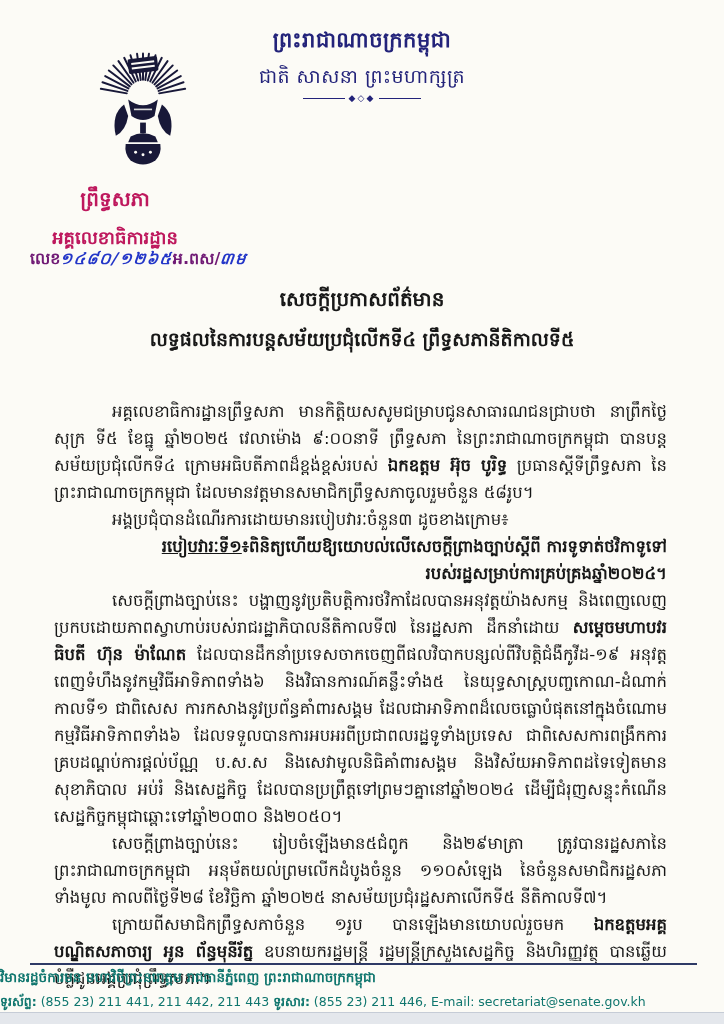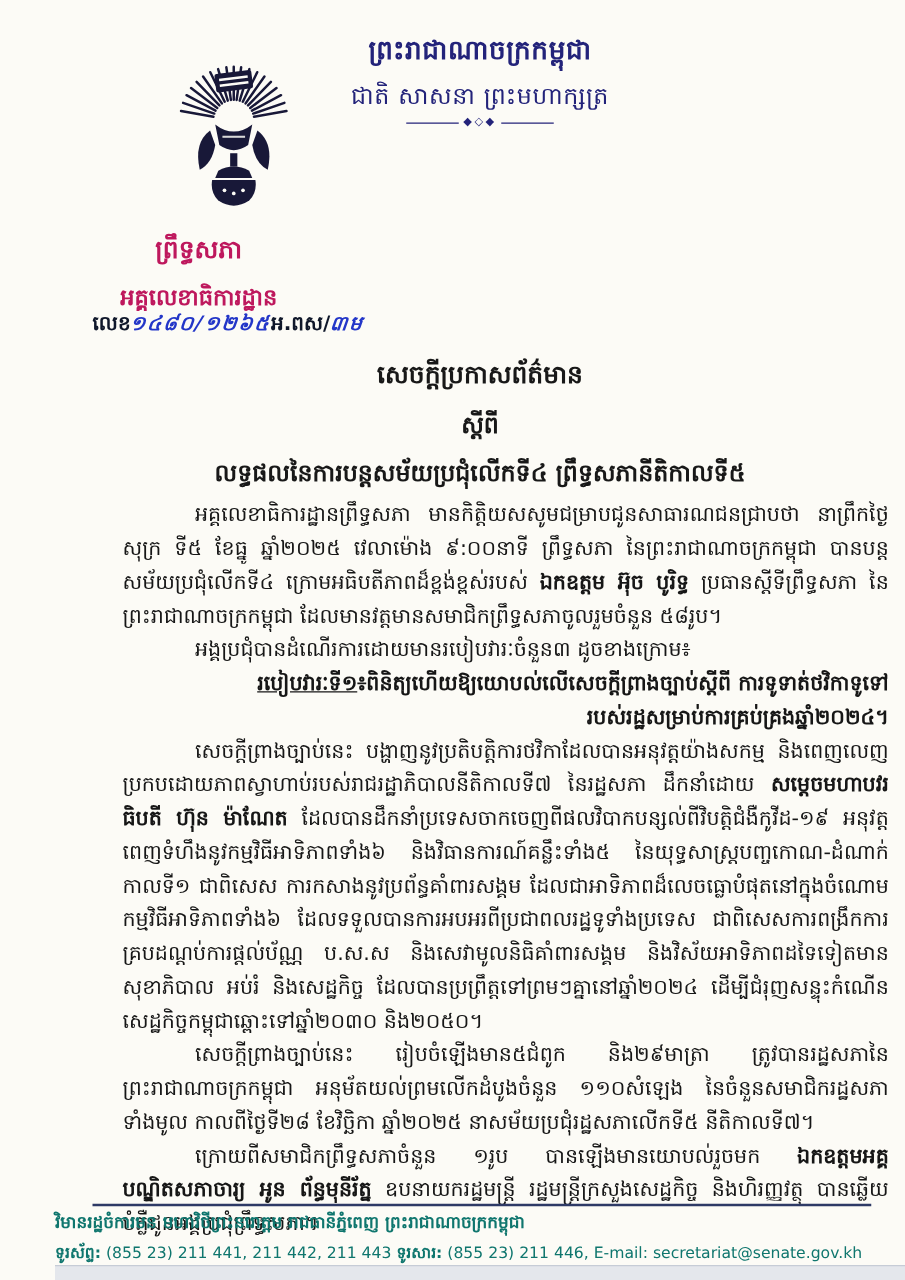--- a/index.html
+++ b/index.html
@@ -3,38 +3,38 @@
 <meta charset="utf-8">
 <style>
   html,body{margin:0;padding:0;}
   body{
     width:724px;height:1024px;position:relative;overflow:hidden;
     background:#fcfbf6;
     font-family:"DejaVu Sans","Liberation Sans",sans-serif;
     color:#1c1c1c;
     -webkit-font-smoothing:antialiased;
   }
-  .abs{position:absolute;margin-left:44px;}
+  .abs{position:absolute;}
 
   
   .kingdom-block{top:26px;left:0;right:0;text-align:center;color:#23237a;}
   .kingdom-line1{font-size:21px;font-weight:700;letter-spacing:.5px;}
   .kingdom-line2{font-size:19px;font-weight:400;margin-top:7px;letter-spacing:.5px;}
   .divider{top:94px;left:0;right:0;display:flex;align-items:center;justify-content:center;gap:4px;color:#23237a;}
   .divider .bar{width:42px;height:1.5px;background:#23237a;}
   .divider .glyph{font-size:9px;line-height:9px;letter-spacing:2px;}
 
   .emblem-wrap{top:32px;left:88px;width:110px;height:140px;}
   .org-block{top:186px;left:10px;width:210px;text-align:center;color:#be185d;}
   .org-name{font-size:20px;font-weight:700;}
   .org-dept{font-size:18px;font-weight:700;margin-top:10px;}
 
   
   .ref-line{top:248px;left:30px;font-size:16px;white-space:nowrap;}
-  .ref-print{color:#0f172a;font-weight:600;}
+  .ref-print{color:#701a75;font-weight:600;}
   .ref-hand{color:#2336c8;font-weight:700;font-style:italic;letter-spacing:1.5px;transform:skewX(-6deg);display:inline-block;}
 
   
   .title-block{top:286px;left:0;right:0;text-align:center;color:#181818;}
   .title-block div{font-weight:700;}
   .t1{font-size:20px;}
   .t2{font-size:19px;margin-top:11px;}
   .t3{font-size:19px;margin-top:11px;}
   .t4{font-size:19px;margin-top:11px;}
 
@@ -113,21 +113,20 @@
   <div class="org-name">ព្រឹទ្ធសភា</div>
   <div class="org-dept">អគ្គលេខាធិការដ្ឋាន</div>
 </div>
 
 <div class="abs ref-line">
   <span class="ref-print">លេខ</span><span class="ref-hand">១៤៨០/១២៦៥</span><span class="ref-print">អ.ពស/</span><span class="ref-hand">៣ម</span>
 </div>
 
 <div class="abs title-block">
   <div class="t1">សេចក្តីប្រកាសព័ត៌មាន</div>
-  <div class="t2">ស្តីពី</div>
   <div class="t3">លទ្ធផលនៃការបន្តសម័យប្រជុំលើកទី៤ ព្រឹទ្ធសភានីតិកាលទី៥</div>
 </div>
 
 <div class="abs body-block">
   <p><span>អគ្គលេខាធិការដ្ឋានព្រឹទ្ធសភា មានកិត្តិយសសូមជម្រាបជូនសាធារណជនជ្រាបថា នាព្រឹកថ្ងៃសុក្រ ទី៥ ខែធ្នូ ឆ្នាំ២០២៥ វេលាម៉ោង ៩:០០នាទី ព្រឹទ្ធសភា នៃព្រះរាជាណាចក្រកម្ពុជា បានបន្តសម័យប្រជុំលើកទី៤ ក្រោមអធិបតីភាពដ៏ខ្ពង់ខ្ពស់របស់ </span><b>ឯកឧត្តម អ៊ុច បូរិទ្ធ</b><span> ប្រធានស្តីទីព្រឹទ្ធសភា នៃព្រះរាជាណាចក្រកម្ពុជា ដែលមានវត្តមានសមាជិកព្រឹទ្ធសភាចូលរួមចំនួន ៥៨រូប។</span></p>
   <p>អង្គប្រជុំបានដំណើរការដោយមានរបៀបវារៈចំនួន៣ ដូចខាងក្រោម៖</p>
   <p class="agenda"><span class="u">របៀបវារៈទី១</span><span>៖</span><span>ពិនិត្យហើយឱ្យយោបល់លើសេចក្តីព្រាងច្បាប់ស្តីពី ការទូទាត់ថវិកាទូទៅរបស់រដ្ឋសម្រាប់ការគ្រប់គ្រងឆ្នាំ២០២៤។</span></p>
   <p><span>សេចក្តីព្រាងច្បាប់នេះ បង្ហាញនូវប្រតិបត្តិការថវិកាដែលបានអនុវត្តយ៉ាងសកម្ម និងពេញលេញ ប្រកបដោយភាពស្វាហាប់របស់រាជរដ្ឋាភិបាលនីតិកាលទី៧ នៃរដ្ឋសភា ដឹកនាំដោយ </span><b>សម្តេចមហាបវរធិបតី ហ៊ុន ម៉ាណែត</b><span> ដែលបានដឹកនាំប្រទេសចាកចេញពីផលវិបាកបន្សល់ពីវិបត្តិជំងឺកូវីដ-១៩ អនុវត្តពេញទំហឹងនូវកម្មវិធីអាទិភាពទាំង៦ និងវិធានការណ៍គន្លឹះទាំង៥ នៃយុទ្ធសាស្ត្របញ្ចកោណ-ដំណាក់កាលទី១ ជាពិសេស ការកសាងនូវប្រព័ន្ធគាំពារសង្គម ដែលជាអាទិភាពដ៏លេចធ្លោបំផុតនៅក្នុងចំណោមកម្មវិធីអាទិភាពទាំង៦ ដែលទទួលបានការអបអរពីប្រជាពលរដ្ឋទូទាំងប្រទេស ជាពិសេសការពង្រឹកការគ្របដណ្តប់ការផ្តល់ប័ណ្ណ ប.ស.ស និងសេវាមូលនិធិគាំពារសង្គម និងវិស័យអាទិភាពដទៃទៀតមាន សុខាភិបាល អប់រំ និងសេដ្ឋកិច្ច ដែលបានប្រព្រឹត្តទៅព្រមៗគ្នានៅឆ្នាំ២០២៤ ដើម្បីជំរុញសន្ទុះកំណើនសេដ្ឋកិច្ចកម្ពុជាឆ្ពោះទៅឆ្នាំ២០៣០ និង២០៥០។</span></p>
   <p>សេចក្តីព្រាងច្បាប់នេះ រៀបចំឡើងមាន៥ជំពូក និង២៩មាត្រា ត្រូវបានរដ្ឋសភានៃព្រះរាជាណាចក្រកម្ពុជា អនុម័តយល់ព្រមលើកដំបូងចំនួន ១១០សំឡេង នៃចំនួនសមាជិករដ្ឋសភាទាំងមូល កាលពីថ្ងៃទី២៨ ខែវិច្ឆិកា ឆ្នាំ២០២៥ នាសម័យប្រជុំរដ្ឋសភាលើកទី៥ នីតិកាលទី៧។</p>
   <p><span>ក្រោយពីសមាជិកព្រឹទ្ធសភាចំនួន ១រូប បានឡើងមានយោបល់រួចមក </span><b>ឯកឧត្តមអគ្គបណ្ឌិតសភាចារ្យ អូន ព័ន្ធមុនីរ័ត្ន</b><span> ឧបនាយករដ្ឋមន្ត្រី រដ្ឋមន្ត្រីក្រសួងសេដ្ឋកិច្ច និងហិរញ្ញវត្ថុ បានឆ្លើយបំភ្លឺជូនអង្គប្រជុំព្រឹទ្ធសភា។</span></p>

